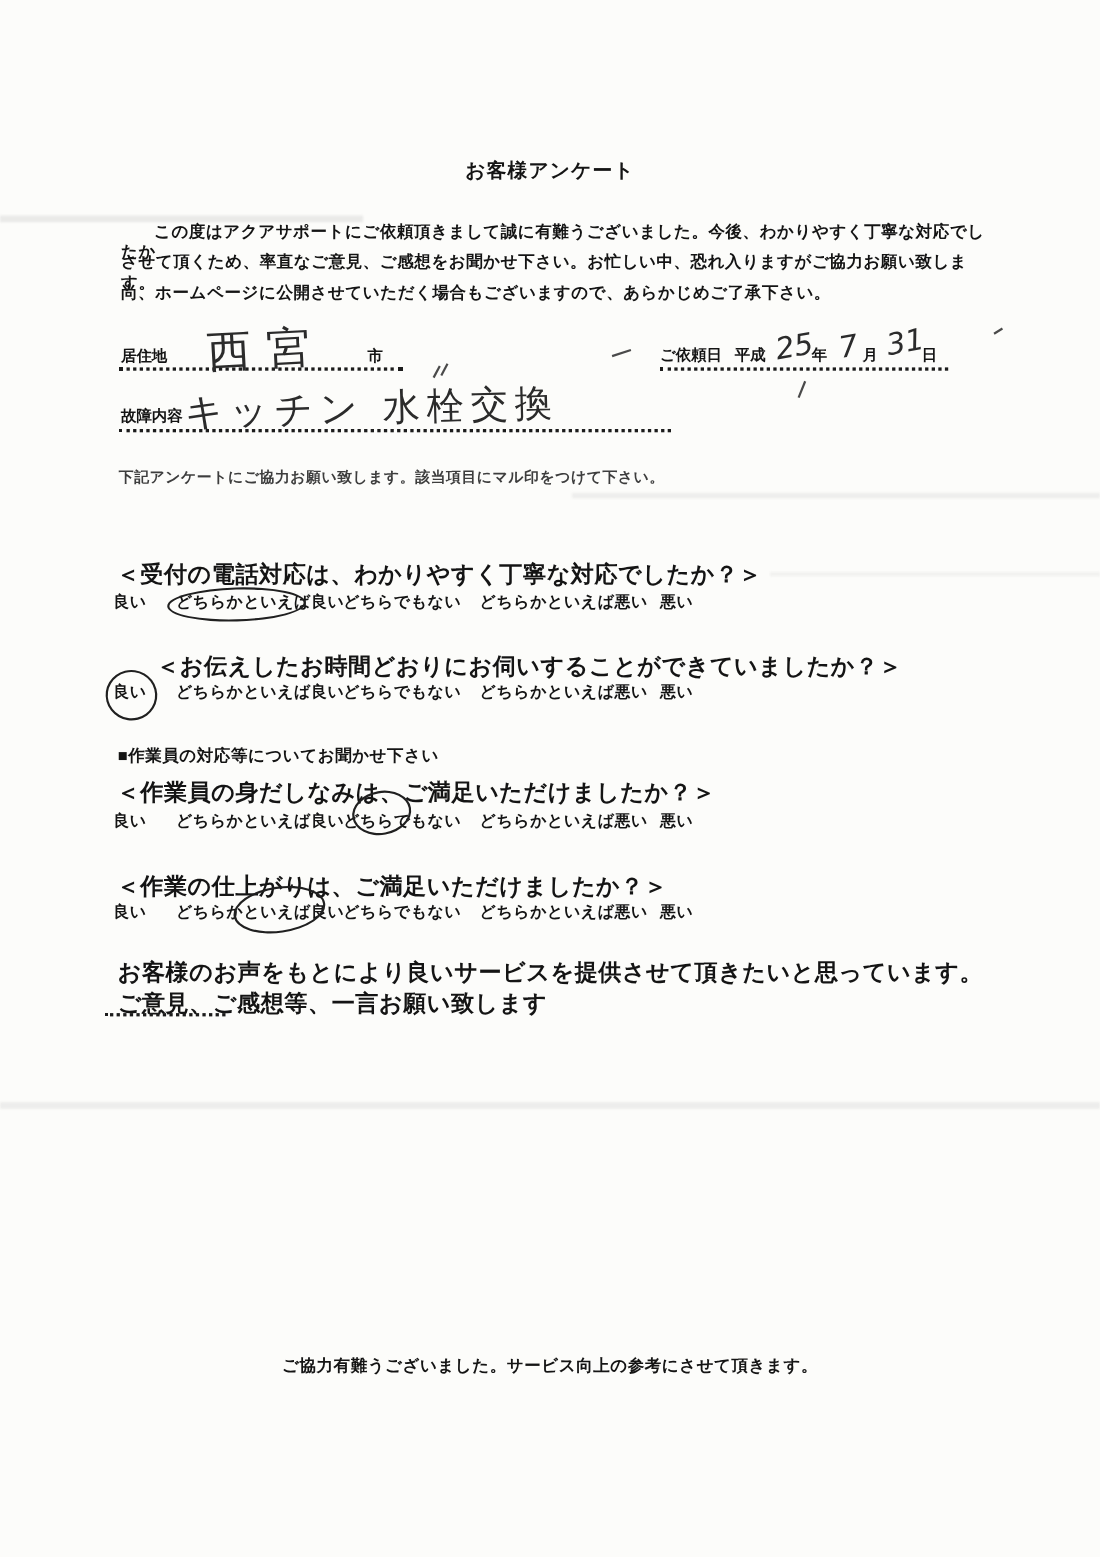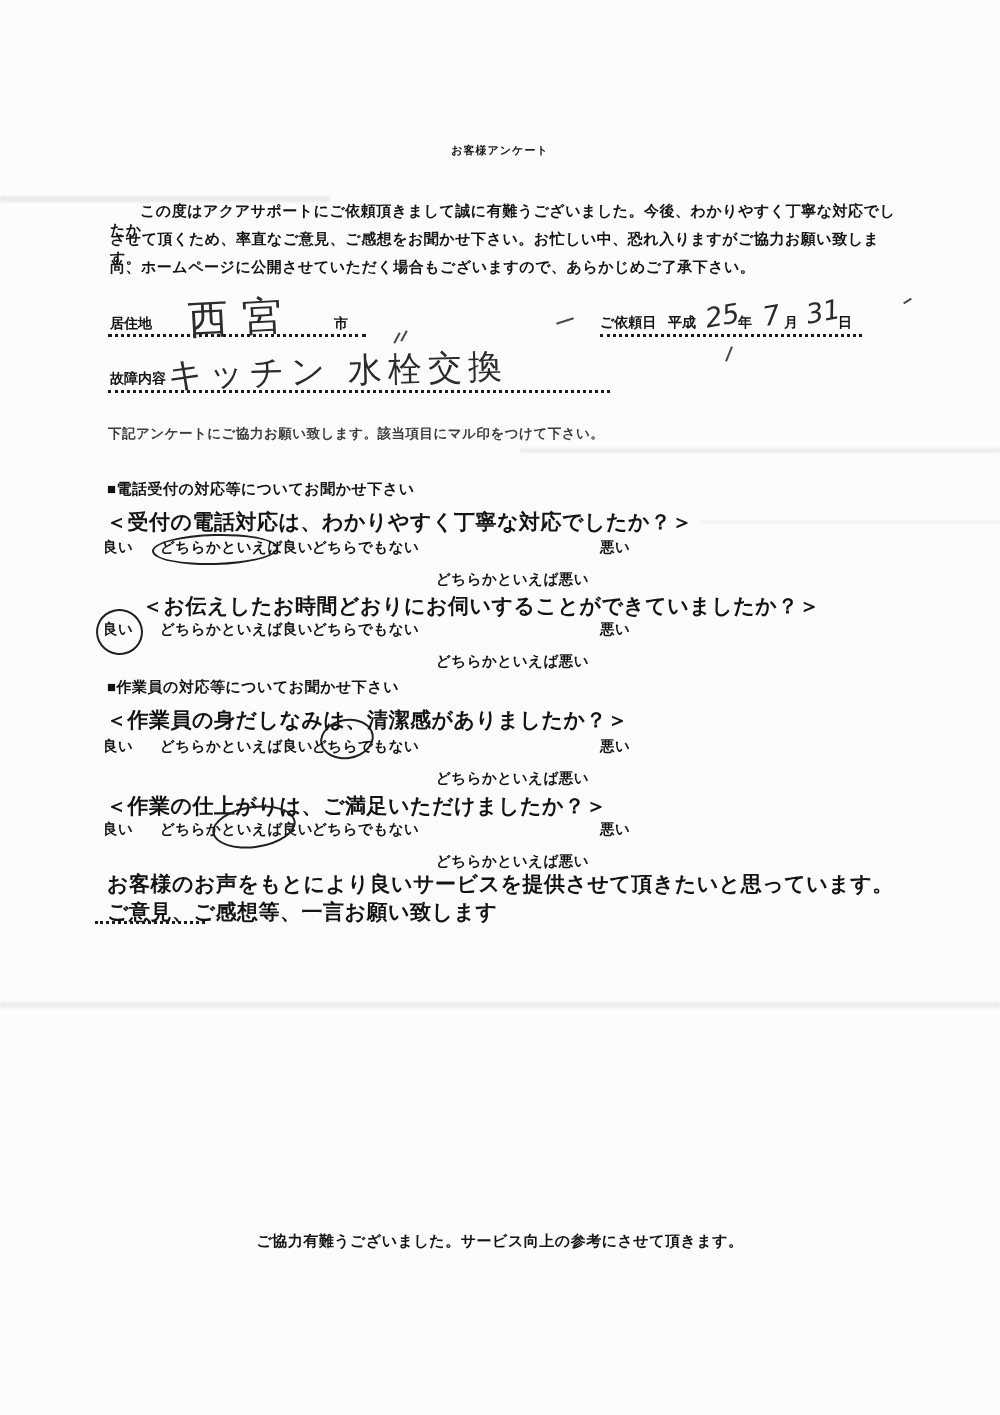--- a/index.html
+++ b/index.html
@@ -8,21 +8,21 @@
     width:1000px;height:1415px;
     margin:0 auto;
     background:#fcfcfa;
     overflow:hidden;
     font-family:"Liberation Sans","DejaVu Sans",sans-serif;
     color:#141414;
   }
   .abs{position:absolute;}
   .title{
     left:0;top:143px;width:1000px;
-    text-align:center;font-size:11px;font-weight:700;letter-spacing:1px;
+    text-align:center;font-size:18px;font-weight:700;letter-spacing:1px;
   }
   .intro-line{left:110px;width:790px;font-size:15px;font-weight:700;line-height:19px;letter-spacing:.5px;}
   .indent{text-indent:30px;}
   .field-label{font-size:14px;font-weight:700;}
   .dotline{border-bottom:3px dotted #1c1c1c;height:0;}
   .hand{
     font-family:"DejaVu Sans",sans-serif;
     font-weight:400;color:#2b2b2b;
   }
   .hw-residence{font-size:40px;letter-spacing:14px;transform:rotate(-3deg);}
@@ -30,21 +30,21 @@
   .hw-num{font-size:27px;font-style:italic;transform:rotate(-10deg);display:inline-block;}
   .hw-comment{font-size:28px;letter-spacing:4px;transform:rotate(-1deg);color:#303030;}
   .instruction{font-size:13.5px;font-weight:700;color:#3d3d3d;letter-spacing:.5px;}
   .sec-head{font-size:15px;font-weight:700;letter-spacing:.5px;}
   .prompt{font-size:21px;font-weight:700;letter-spacing:.5px;font-family:Liberation Mono, monospace;}
   .opt-row{position:absolute;left:103px;width:620px;height:22px;}
   .opt{position:absolute;top:0;font-size:14.5px;font-weight:700;white-space:nowrap;letter-spacing:.5px;}
   .o1{left:0;}
   .o2{left:57px;text-align:center;}
   .o3{left:209px;}
-  .o4{left:333px;margin-top:32px;}
+  .o4{left:333px;}
   .o5{left:497px;}
   .circle{
     position:absolute;border:2px solid #202020;border-radius:50%;
     background:transparent;
   }
   .comment-box{
     left:93px;top:925px;width:785px;height:294px;
     border:3px solid #141414;border-top-width:4px;
     background:transparent;
   }
@@ -91,21 +91,20 @@
   <div class="abs dotline" style="left:108px;top:390px;width:502px;"></div>
 
   <div class="stroke" style="left:396px;top:332px;width:2px;height:12px;transform:rotate(28deg);"></div>
   <div class="stroke" style="left:403px;top:330px;width:2px;height:12px;transform:rotate(28deg);"></div>
   <div class="stroke" style="left:556px;top:320px;width:18px;height:2px;transform:rotate(-18deg);"></div>
   <div class="stroke" style="left:728px;top:346px;width:2px;height:16px;transform:rotate(22deg);"></div>
   <div class="stroke" style="left:903px;top:300px;width:9px;height:2px;transform:rotate(-32deg);"></div>
 
   <div class="abs instruction" style="left:108px;top:425px;">下記アンケートにご協力お願い致します。該当項目にマル印をつけて下さい。</div>
 
-  <div class="abs sec-head" style="left:107px;top:480px;">■電話受付の対応等についてお聞かせ下さい</div>
 
   <div class="abs prompt" style="left:106px;top:508px;">＜受付の電話対応は、わかりやすく丁寧な対応でしたか？＞</div>
   <div class="opt-row" style="top:538px;">
     <span class="opt o1">良い</span>
     <span class="opt o2">どちらかといえば良い</span>
     <span class="opt o3">どちらでもない</span>
     <span class="opt o4">どちらかといえば悪い</span>
     <span class="opt o5">悪い</span>
     <div class="circle" style="left:49px;top:-4px;width:122px;height:27px;transform:rotate(-1.5deg);"></div>
   </div>
@@ -115,21 +114,21 @@
     <span class="opt o1">良い</span>
     <span class="opt o2">どちらかといえば良い</span>
     <span class="opt o3">どちらでもない</span>
     <span class="opt o4">どちらかといえば悪い</span>
     <span class="opt o5">悪い</span>
     <div class="circle" style="left:-7px;top:-11px;width:43px;height:42px;transform:rotate(8deg);"></div>
   </div>
 
   <div class="abs sec-head" style="left:107px;top:678px;">■作業員の対応等についてお聞かせ下さい</div>
 
-  <div class="abs prompt" style="left:106px;top:706px;">＜作業員の身だしなみは、清潔感がありましたか？＞</div>
+  <div class="abs prompt" style="left:106px;top:706px;">＜作業員の身だしなみは、ご満足いただけましたか？＞</div>
   <div class="opt-row" style="top:737px;">
     <span class="opt o1">良い</span>
     <span class="opt o2">どちらかといえば良い</span>
     <span class="opt o3">どちらでもない</span>
     <span class="opt o4">どちらかといえば悪い</span>
     <span class="opt o5">悪い</span>
     <div class="circle" style="left:217px;top:-18px;width:50px;height:36px;transform:rotate(-10deg);"></div>
   </div>
 
   <div class="abs prompt" style="left:106px;top:792px;">＜作業の仕上がりは、ご満足いただけましたか？＞</div>

